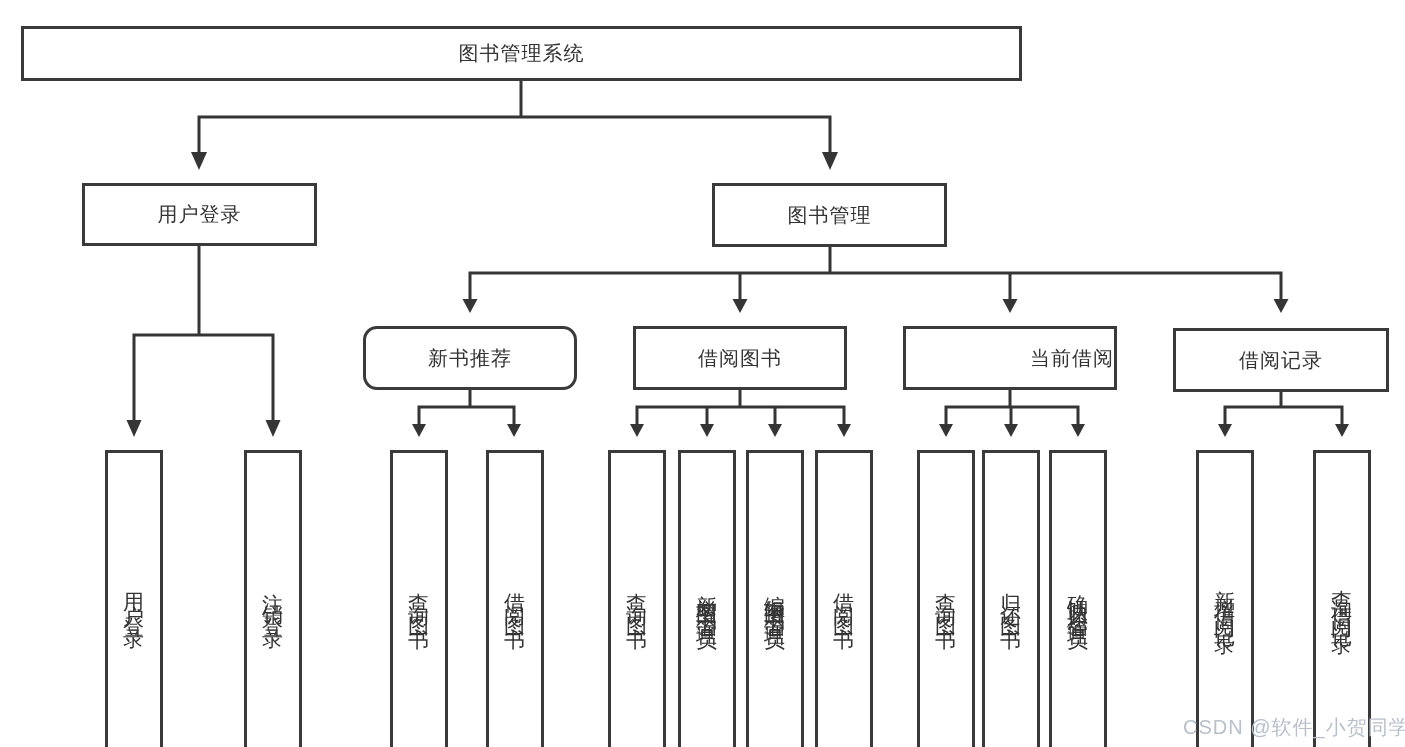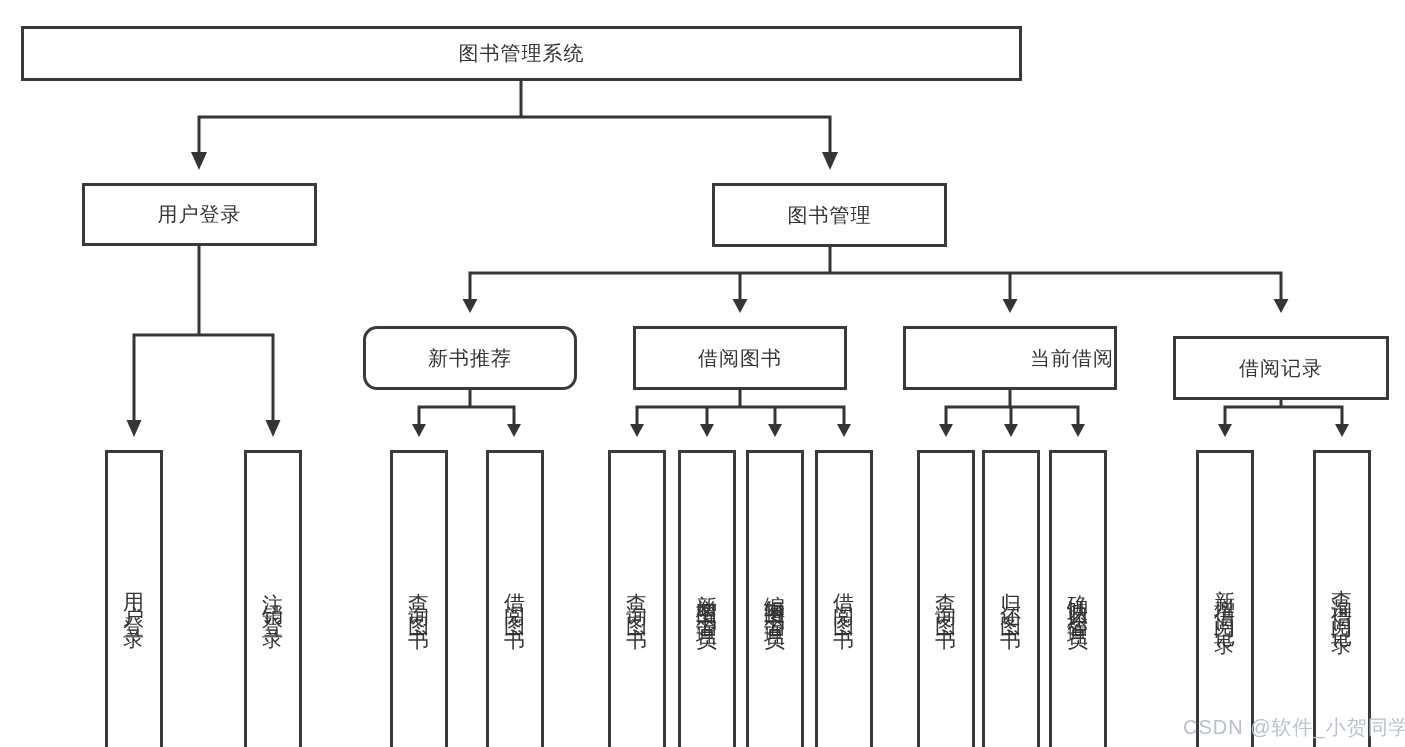--- a/index.html
+++ b/index.html
@@ -125,21 +125,21 @@
 
   <div class="box h" style="left:363px; top:313px; width:214px; height:64px;border-radius:14px;">
     <span>新书推荐</span>
   </div>
   <div class="box h" style="left:633px; top:313px; width:214px; height:64px;">
     <span>借阅图书</span>
   </div>
   <div class="box h" style="left:903px; top:313px; width:214px; height:64px;justify-content:flex-end;">
     <span>当前借阅</span>
   </div>
-  <div class="box h" style="left:1173px; top:323px; width:216px; height:64px;">
+  <div class="box h" style="left:1173px; top:315px; width:216px; height:64px;">
     <span>借阅记录</span>
   </div>
 
   <div class="box v" style="left:105px;">
     <span>用户登录</span>
   </div>
   <div class="box v" style="left:244px;">
     <span>注销登录</span>
   </div>
 

